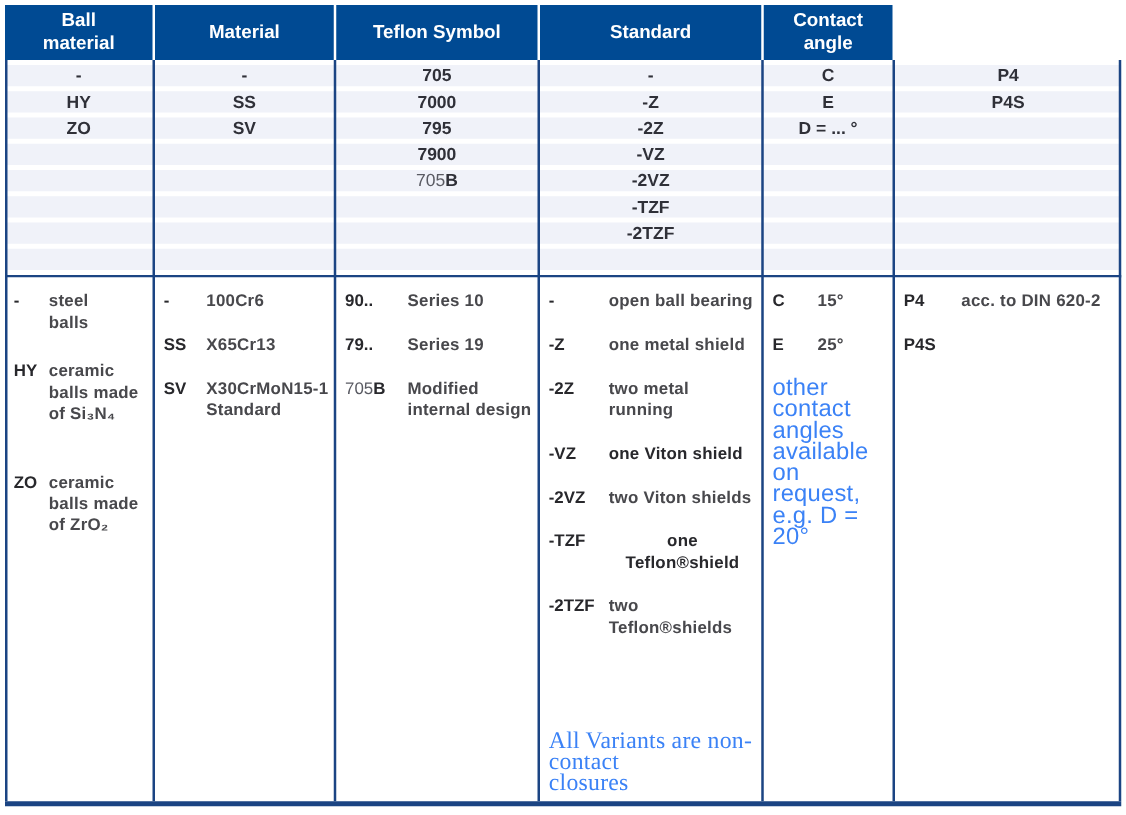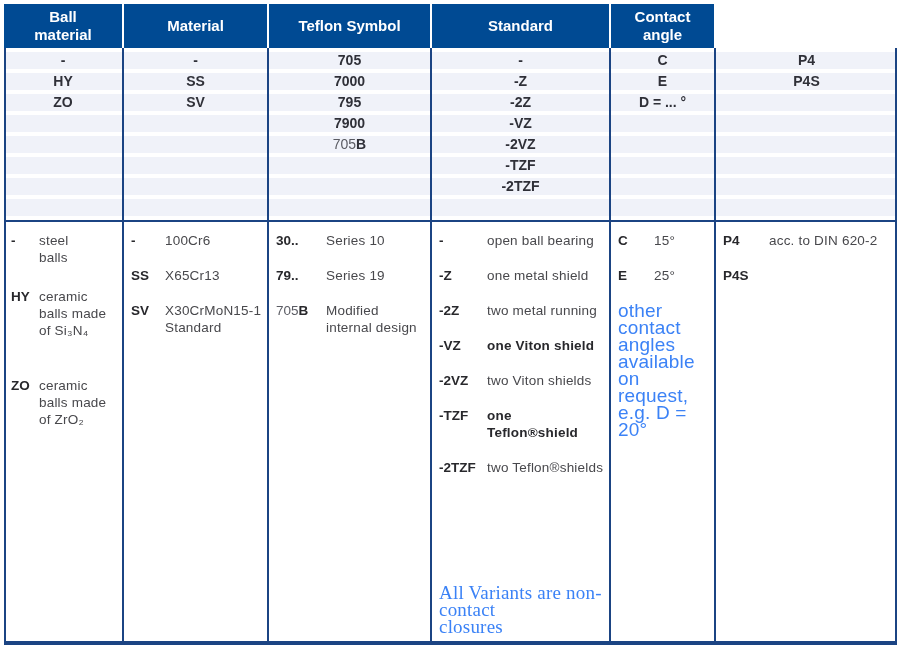--- a/index.html
+++ b/index.html
@@ -47,23 +47,23 @@
   
   .bottom { height:419px; background:#ffffff; }
   .bcell { padding:10px 4px 0 7px; position:relative; color:#48484c; }
   .entry { display:flex; margin-bottom:18px; }
   .entry .key {
     flex:0 0 auto; font-weight:bold; color:#28282c;
     font-size:13.5px; line-height:17px;
   }
   .entry .desc {
     font-size:13.5px; line-height:17px; white-space:pre-line;
-    color:#48484c; letter-spacing:0.2px;
-  }
-  .entry .desc.bd { font-weight:bold; color:#28282c; }
+    color:#48484c; letter-spacing:0.2px;font-weight:bold;
+  }
+  .entry .desc.bd { font-weight:bold; color:#28282c;text-align:center; }
   .k28 .key{width:28px;} .k34 .key{width:34px;} .k50 .key{width:50px;}
   .k48 .key{width:48px;} .k36 .key{width:36px;} .k46 .key{width:46px;}
   .mb22{margin-bottom:22px !important;} .mb38{margin-bottom:38px !important;}
   .mt8{margin-top:8px;}
   .note {
     font-size:19px; line-height:17px; white-space:pre-line;
     color:#3b82f6; letter-spacing:0.2px;
   }
   .note.abs { position:absolute; left:7px; bottom:6px;font-family:Liberation Serif, serif; }
   .keylight { font-weight:normal; color:#5a5b63; }
@@ -185,21 +185,21 @@
       </div>
       <div class="entry">
         <span class="key">SV</span>
         <span class="desc">X30CrMoN15-1
 Standard</span>
       </div>
     </div>
 
     <div class="bcell k50">
       <div class="entry">
-        <span class="key">30..</span>
+        <span class="key">90..</span>
         <span class="desc">Series 10</span>
       </div>
       <div class="entry">
         <span class="key">79..</span>
         <span class="desc">Series 19</span>
       </div>
       <div class="entry">
         <span class="key"><span class="keylight">705</span><span>B</span></span>
         <span class="desc">Modified
 internal design</span>

